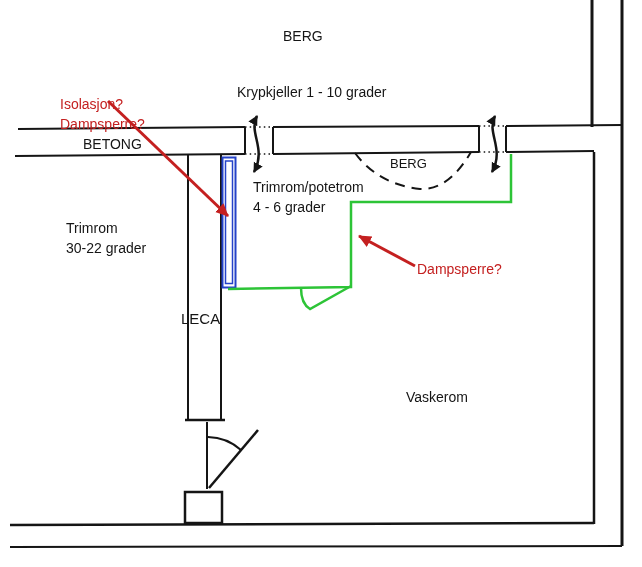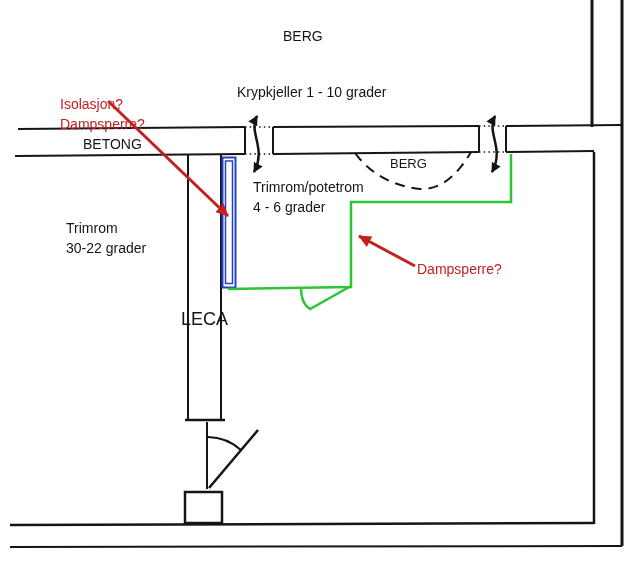--- a/index.html
+++ b/index.html
@@ -142,18 +142,19 @@
     <div>4 - 6 grader</div>
   </div>
 
   <div class="lbl" style="left:43px;top:218px;margin-left:23px;">
     <div>Trimrom</div>
     <div>30-22 grader</div>
   </div>
 
   <div class="lbl red" style="left:417px;top:259px;">Dampsperre?</div>
 
-  <div class="lbl" style="left:181px;top:309px;font-size:18px;">LECA</div>
+  <div class="lbl" style="left:181px;top:309px;font-size:15px;">LECA</div>
 
   <div class="lbl" style="left:406px;top:387px;">
+    <div>Vaskerom</div>
   </div>
 
 </div>
 
 </body></html>

